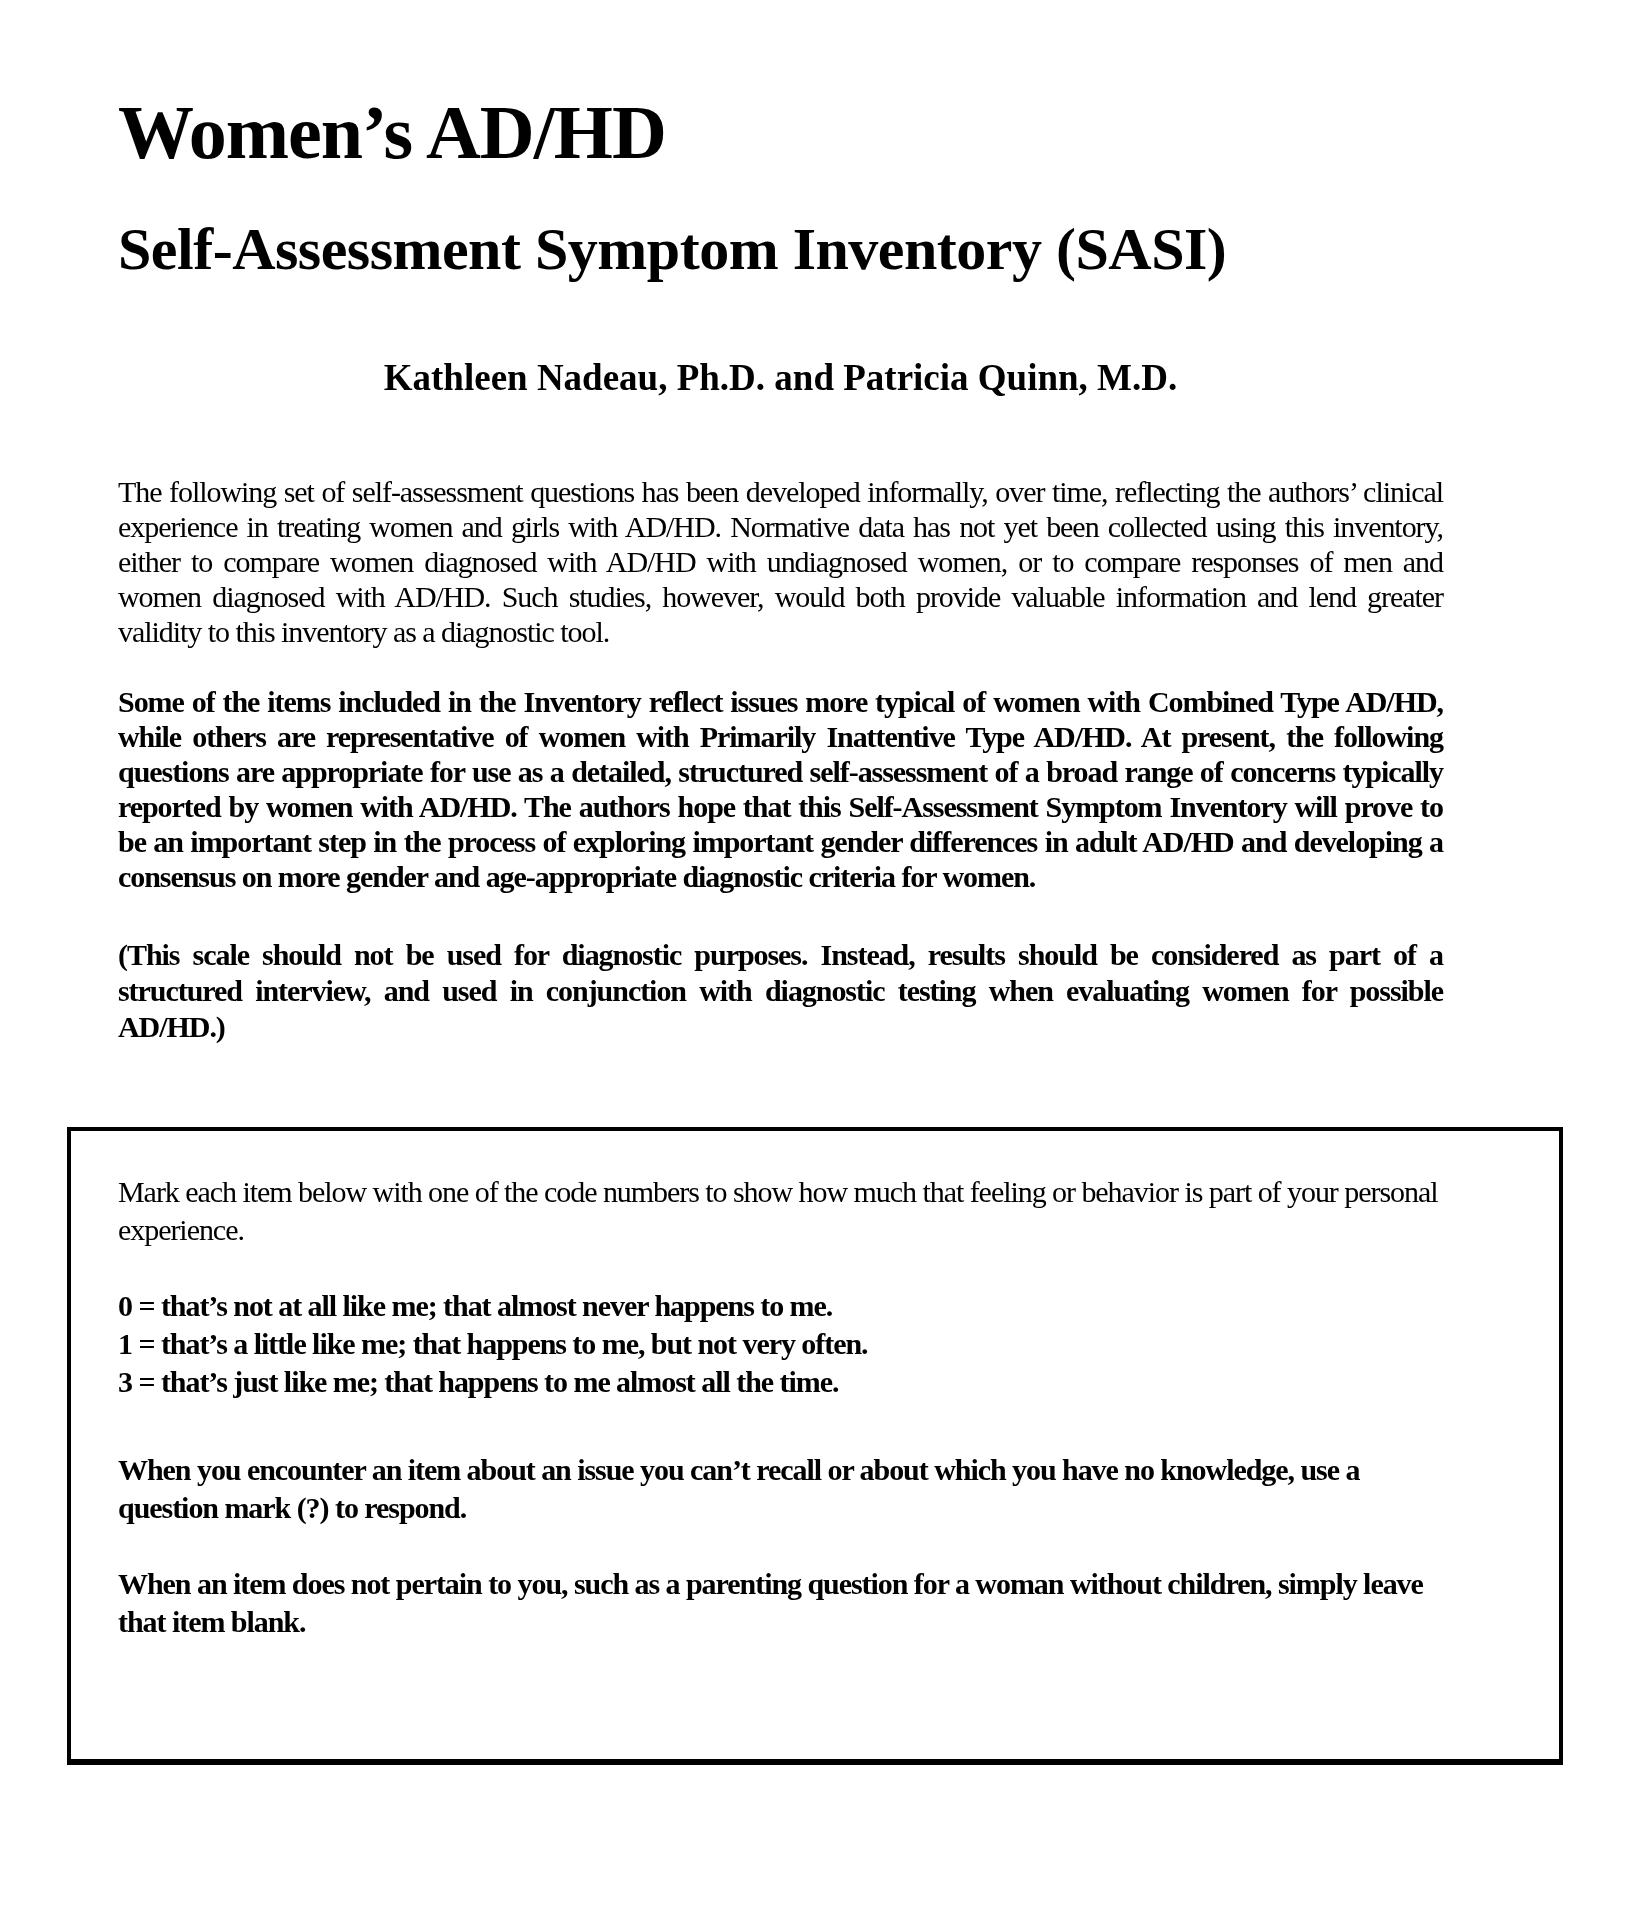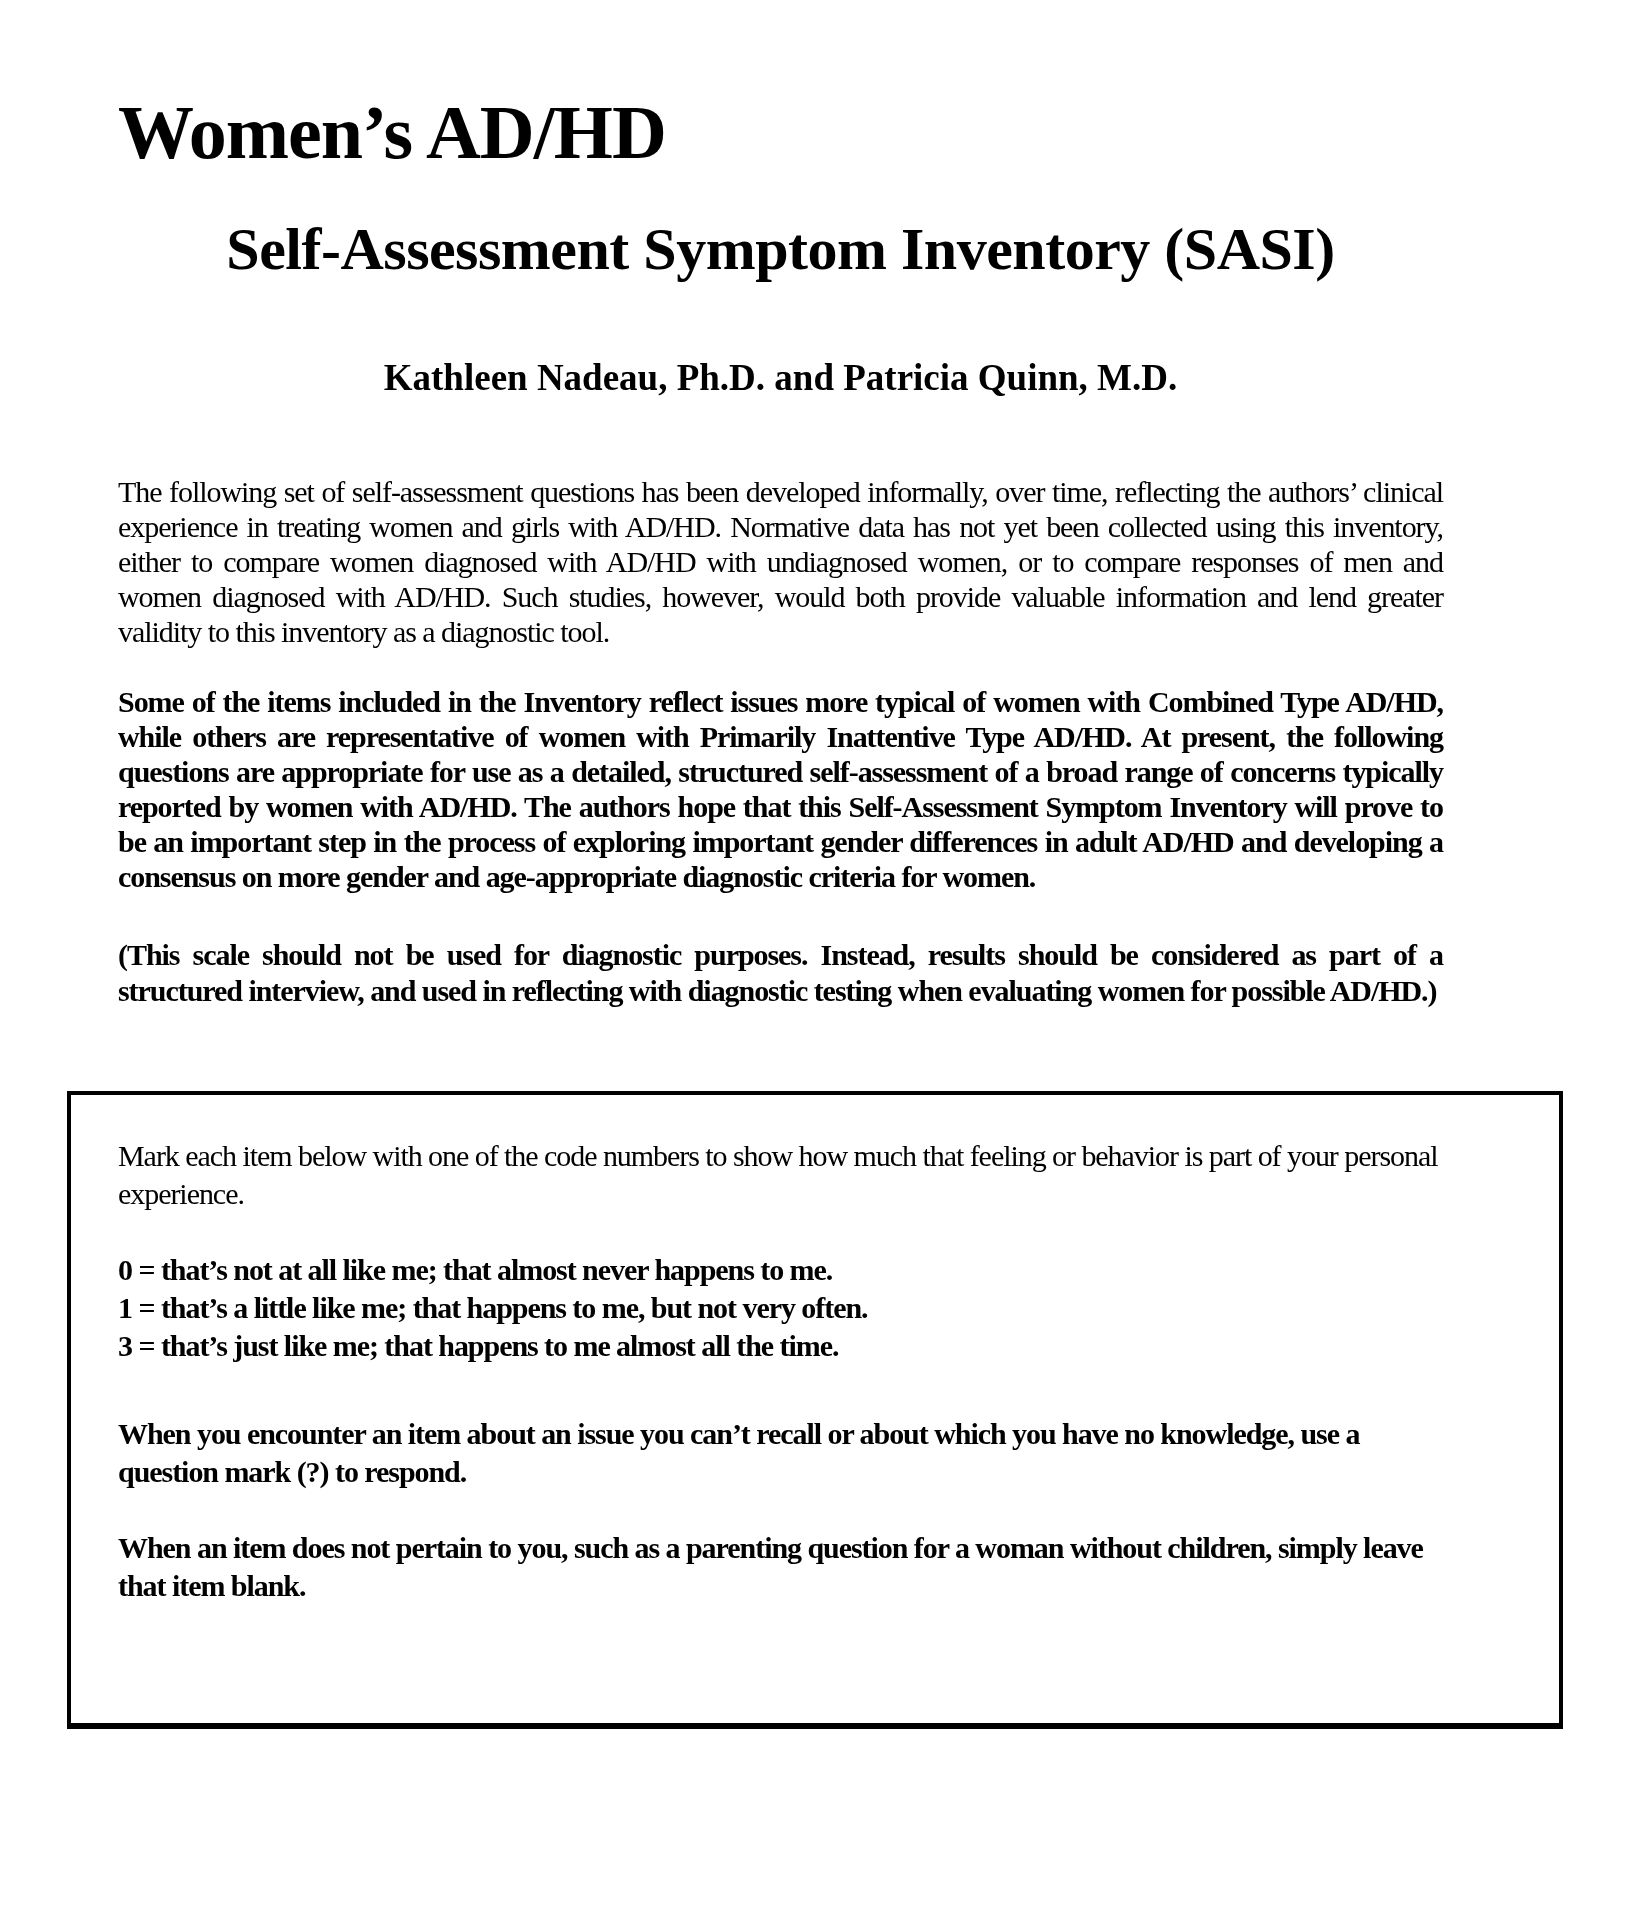--- a/index.html
+++ b/index.html
@@ -23,21 +23,21 @@
     font-weight: bold;
     line-height: 1.12;
     letter-spacing: -1px;
     margin: 90px 0 0 0;
   }
   .subtitle {
     font-size: 60px;
     font-weight: bold;
     line-height: 1.15;
     letter-spacing: -0.5px;
-    text-align: center;
+    text-align: left;
     margin: 40px 0 0 0;
   }
   .authors {
     font-size: 37px;
     font-weight: bold;
     line-height: 1.2;
     text-align: center;
     margin: 72px 0 0 0;
   }
   .body-par {
@@ -103,21 +103,21 @@
   <h1 class="title">Women’s AD/HD</h1>
 
   <h2 class="subtitle">Self-Assessment Symptom Inventory (SASI)</h2>
 
   <p class="authors">Kathleen Nadeau, Ph.D. and Patricia Quinn, M.D.</p>
 
   <p class="body-par">The following set of self-assessment questions has been developed informally, over time, reflecting the authors’ clinical experience in treating women and girls with AD/HD. Normative data has not yet been collected using this inventory, either to compare women diagnosed with AD/HD with undiagnosed women, or to compare responses of men and women diagnosed with AD/HD.  Such studies, however, would both provide valuable information and lend greater validity to this inventory as a diagnostic tool.</p>
 
   <p class="body-par">Some of the items included in the Inventory reflect issues more typical of women with Combined Type AD/HD, while others are representative of women with Primarily Inattentive Type AD/HD. At present, the following questions are appropriate for use as a detailed, structured self-assessment of a broad range of concerns typically reported by women with AD/HD.  The authors hope that this Self-Assessment Symptom Inventory will prove to be an important step in the process of exploring important gender differences in adult AD/HD and developing a consensus on more gender and age-appropriate diagnostic criteria for women.</p>
 
-  <p class="disclaimer">(This scale should not be used for diagnostic purposes. Instead, results should be considered as part of a structured interview, and used in reflecting with diagnostic testing when evaluating women for possible AD/HD.)</p>
+  <p class="disclaimer">(This scale should not be used for diagnostic purposes. Instead, results should be considered as part of a structured interview, and used in conjunction with diagnostic testing when evaluating women for possible AD/HD.)</p>
 
   <div class="directions-box">
 
 
     <p class="dir-instructions">Mark each item below with one of the code numbers to show how much that feeling or behavior is part of your personal experience.</p>
 
     <div class="codes">
       <p class="code-line">0 = that’s not at all like me; that almost never happens to me.</p>
       <p class="code-line">1 = that’s a little like me; that happens to me, but not very often.</p>
       <p class="code-line">3 = that’s just like me; that happens to me almost all the time.</p>

